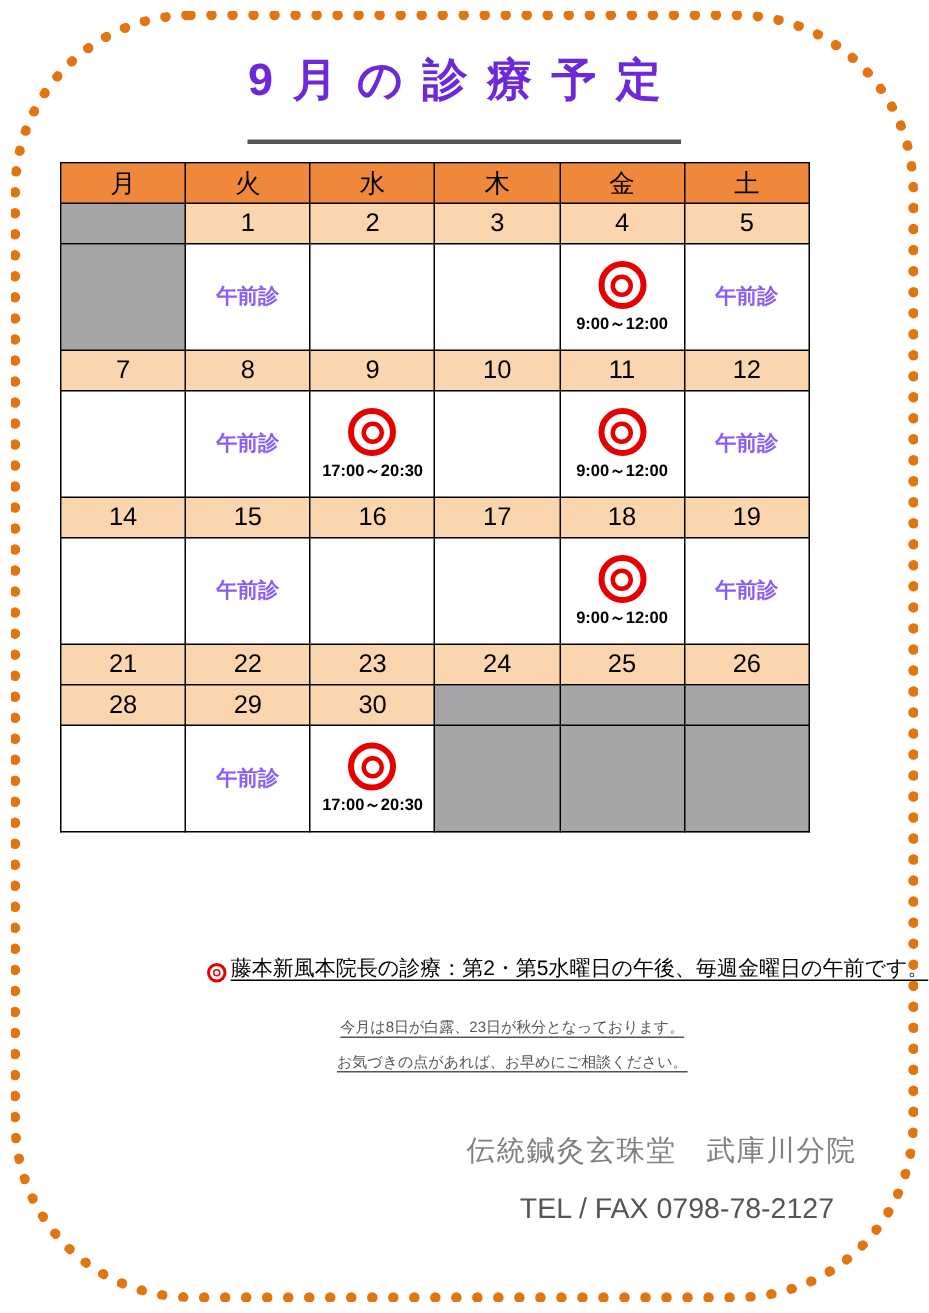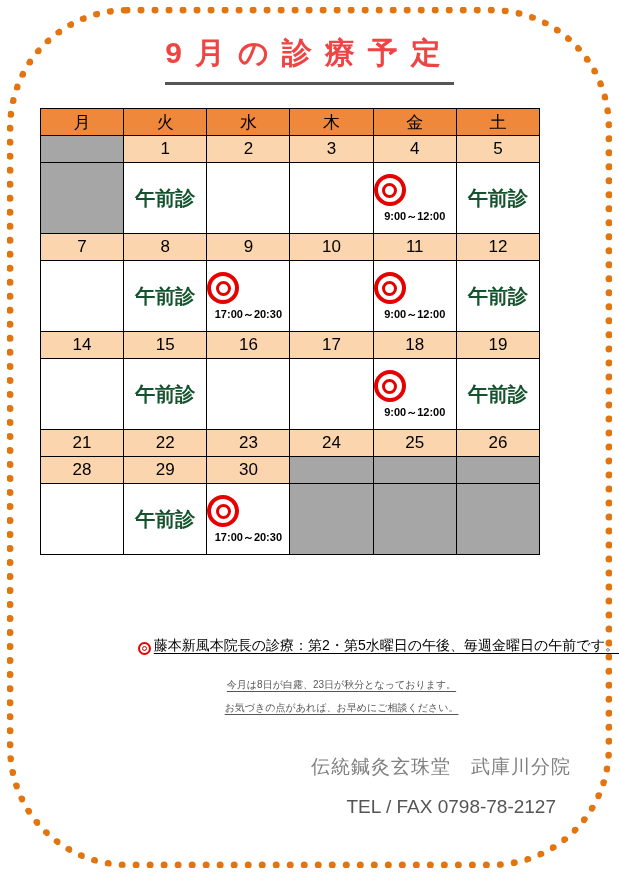--- a/index.html
+++ b/index.html
@@ -17,23 +17,23 @@
     pointer-events:none;
   }
   .title-wrap {
     position:absolute; top:33px; left:0; width:100%;
     text-align:center;
   }
   .title {
     display:inline-block;
     font-size:30px; font-weight:bold;
     letter-spacing:13px;
-    color:#ef4444;
+    color:#6d28d9;
     border-bottom:3px solid #555555;
-    padding-bottom:8px;
+    padding-bottom:19px;
   }
   table.calendar {
     position:absolute; left:40px; top:108px;
     width:500px;
     border-collapse:collapse;
     table-layout:fixed;
   }
   table.calendar th, table.calendar td {
     border:1px solid #000;
     text-align:center;
@@ -49,23 +49,23 @@
     height:26px;
     font-size:17px; color:#000;
   }
   tr.content-row td {
     background:#ffffff;
     height:70px;
     vertical-align:middle;
   }
   td.gray { background:#a6a6a6 !important; }
   td.closed { background:#0e7bc4 !important; }
-  .morning-label { color:#14532d; font-weight:bold; font-size:20px; }
+  .morning-label { color:#8b5cf6; font-weight:bold; font-size:14px; }
   .closed-label { color:#000; font-weight:bold; font-size:14px; text-decoration:underline; text-underline-offset:2px; }
-  .circle-wrap { display:flex; flex-direction:column; justify-content:center; height:100%; }
+  .circle-wrap { display:flex; flex-direction:column; align-items:center; justify-content:center; height:100%; }
   .circle-icon {
     width:24px; height:24px;
     border:4px solid #e60000; border-radius:50%;
     display:flex; align-items:center; justify-content:center;
     margin-bottom:5px;
   }
   .circle-inner {
     width:9px; height:9px;
     border:3px solid #e60000; border-radius:50%;
   }

